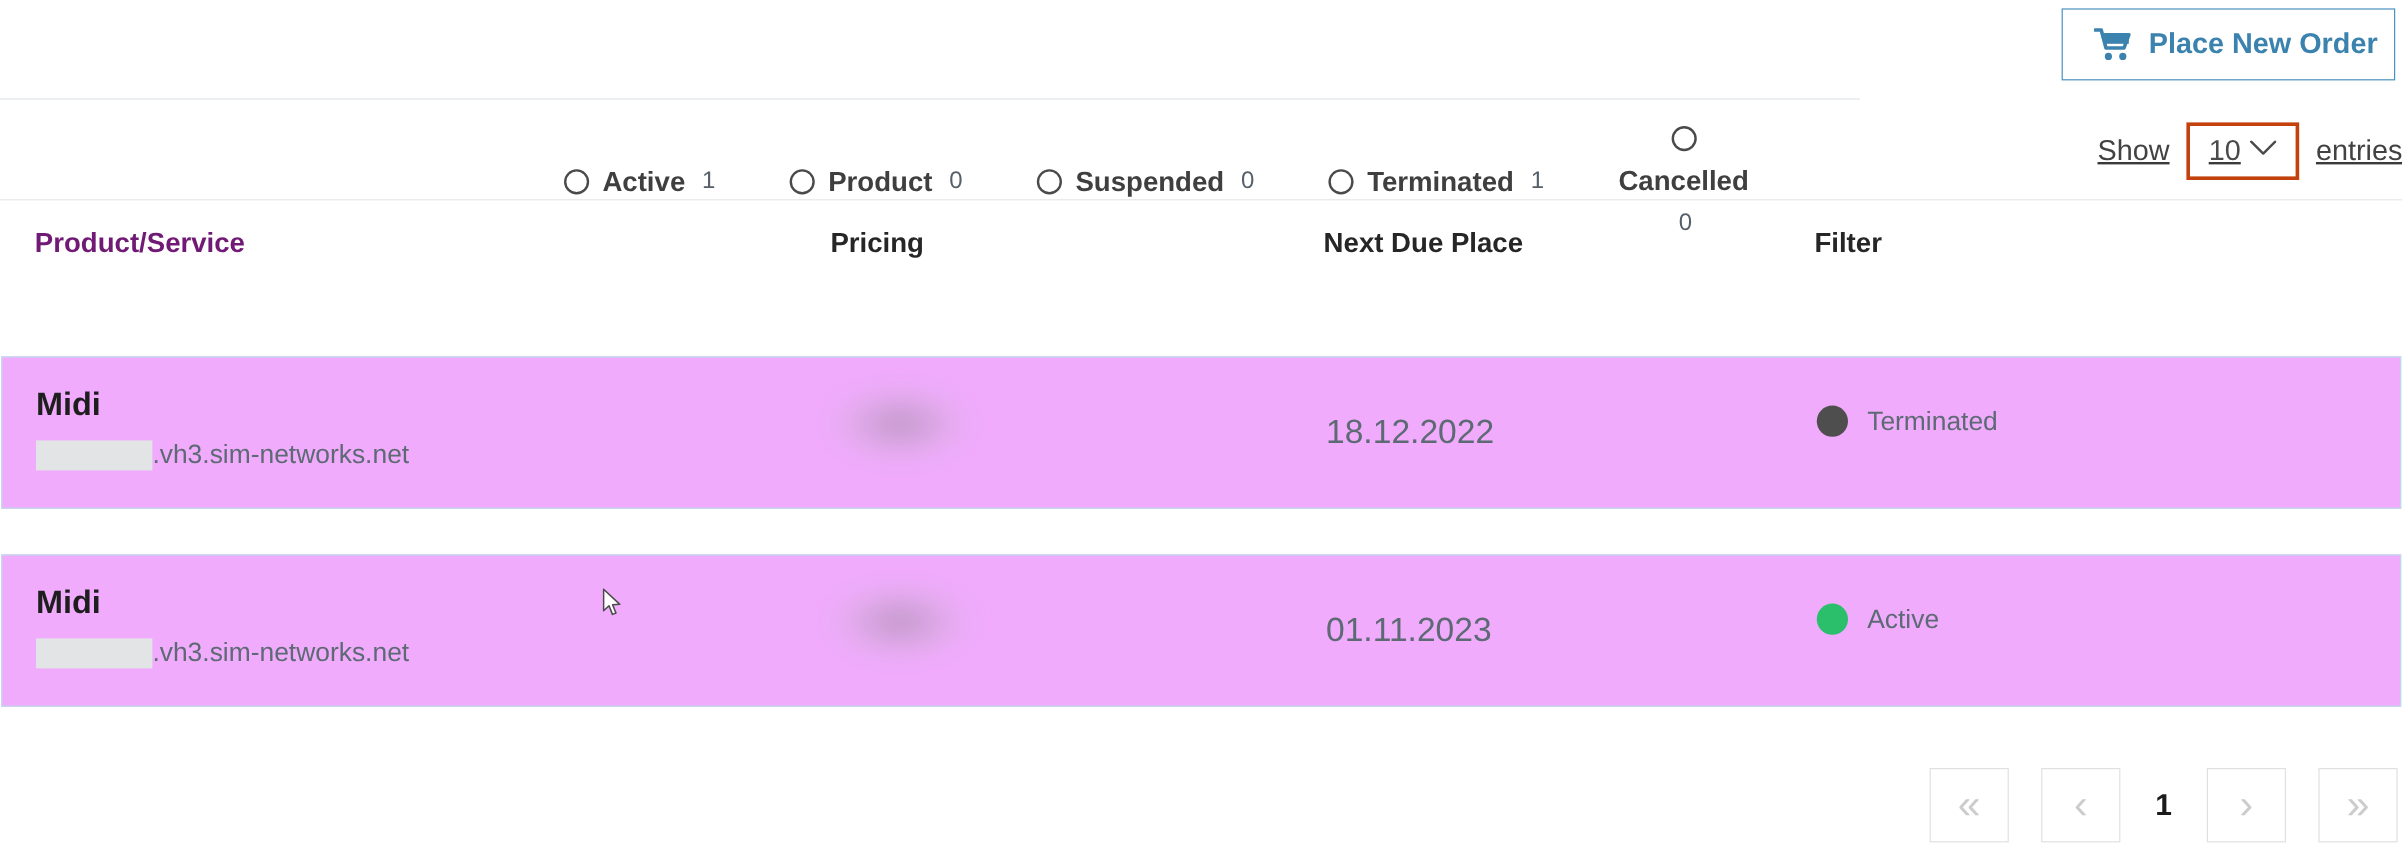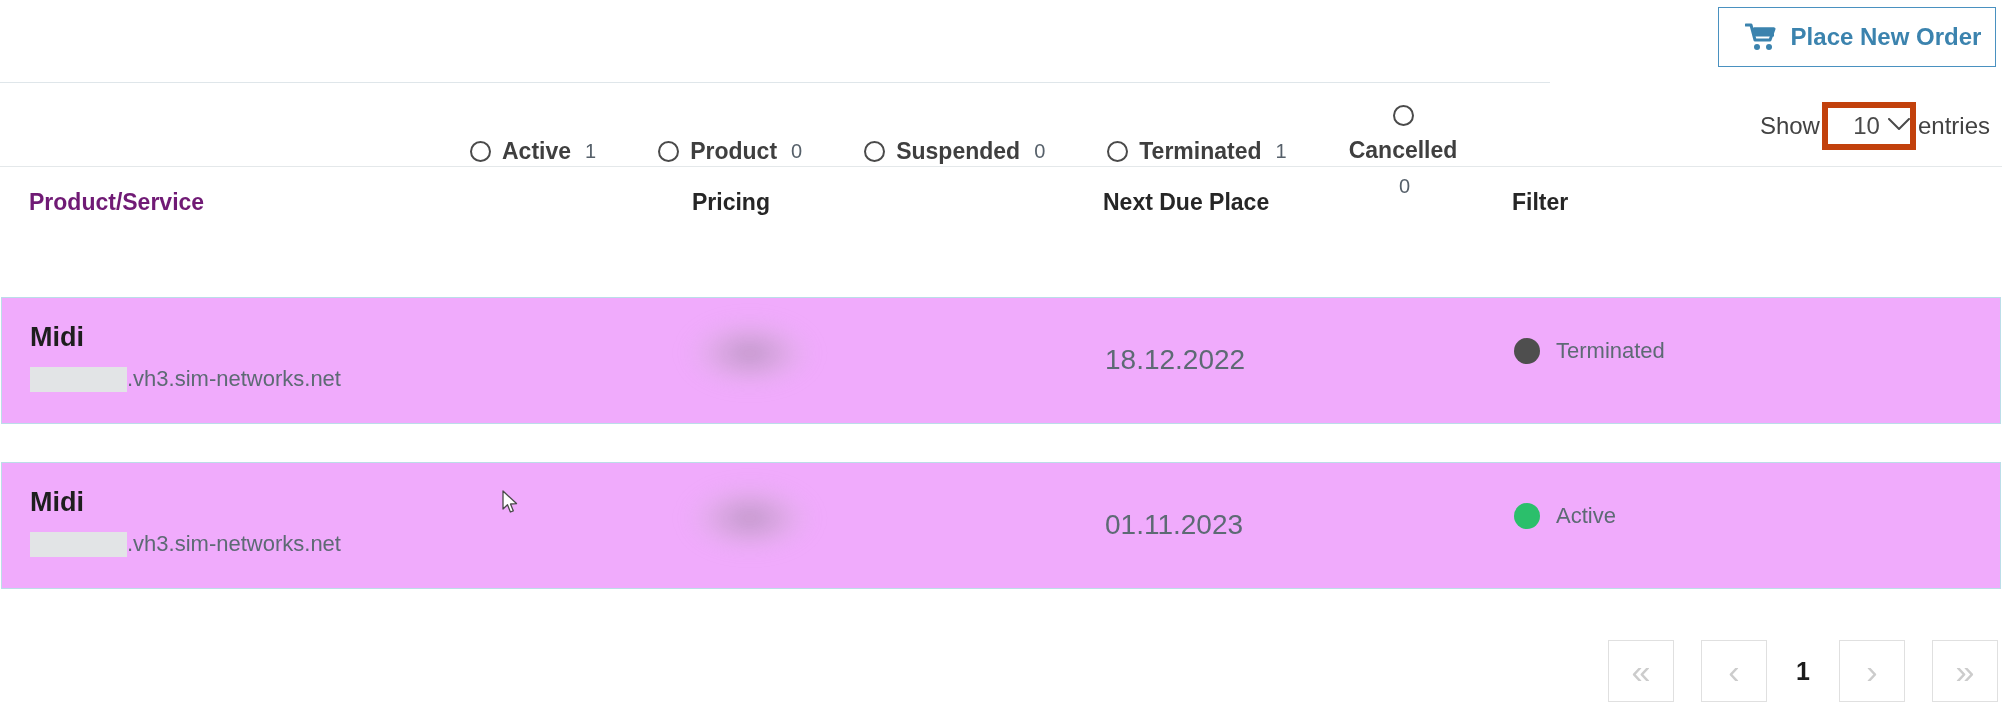--- a/index.html
+++ b/index.html
@@ -128,37 +128,38 @@
     color: #3f3f3f;
   }
   .status-filter .count {
     font-size: 20px;
     color: #56606a;
     margin-left: 3px;
   }
 
   #show-entries {
     position: absolute;
-    right: 12px; top: 20px;
-    display: flex;
-    align-items: center;
-    gap: 2px;
+    right: 0; top: 20px;
+    display: flex;
+    align-items: center;
+    gap: 14px;
     white-space: nowrap;
+    text-decoration: underline;
   }
   #show-entries .txt {
     font-size: 24px;
     color: #424242;
   }
   #entries-select {
     width: 94px; height: 48px;
-    border: 6px solid #c2410c;
+    border: 3px solid #c2410c;
     background: #fff;
     display: flex;
     align-items: center;
-    justify-content: flex-end;
+    justify-content: center;
     gap: 8px;
     cursor: pointer;
   }
   #entries-select .val {
     font-size: 24px;
     color: #4a4a4a;
   }
 
   
   #table-head {

